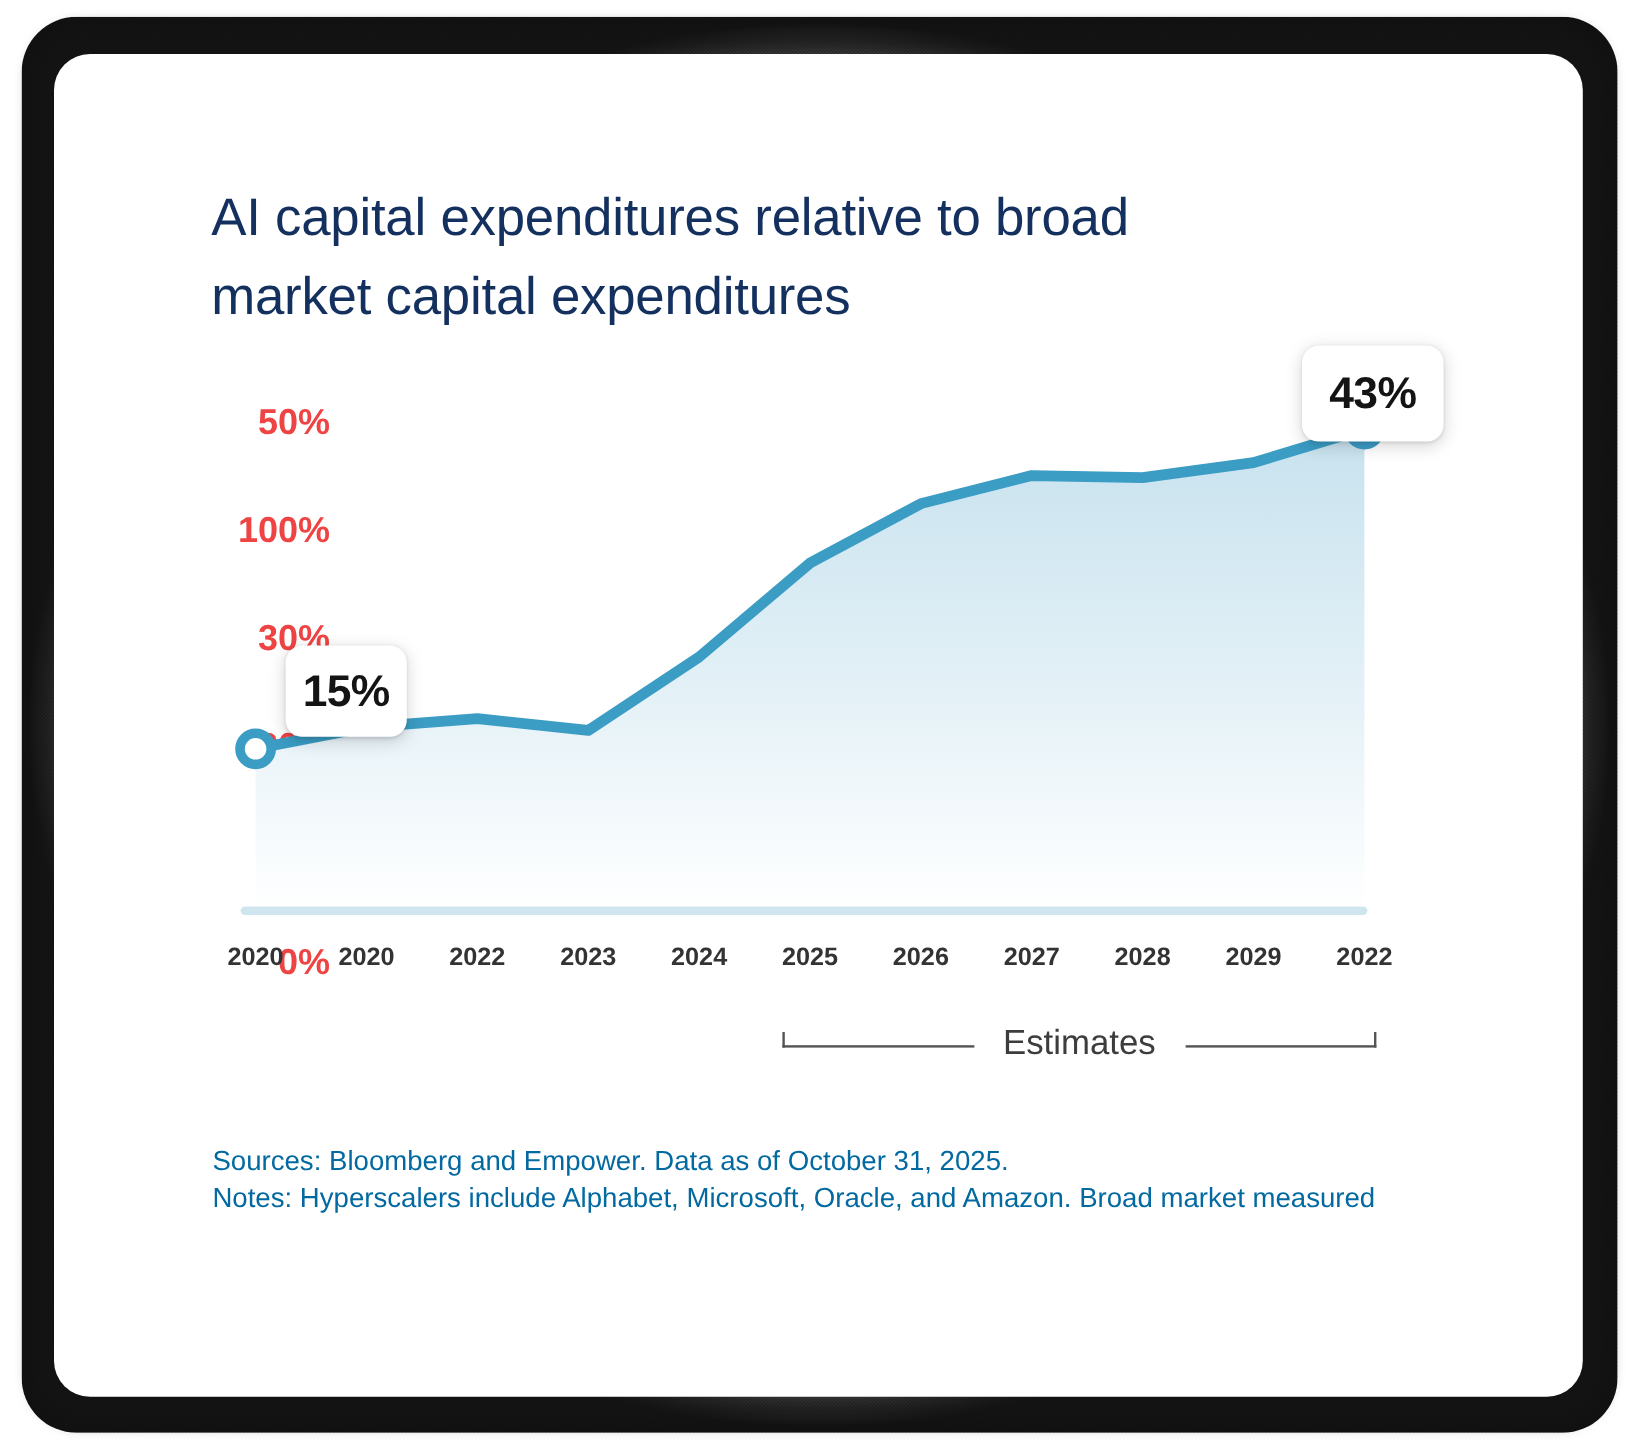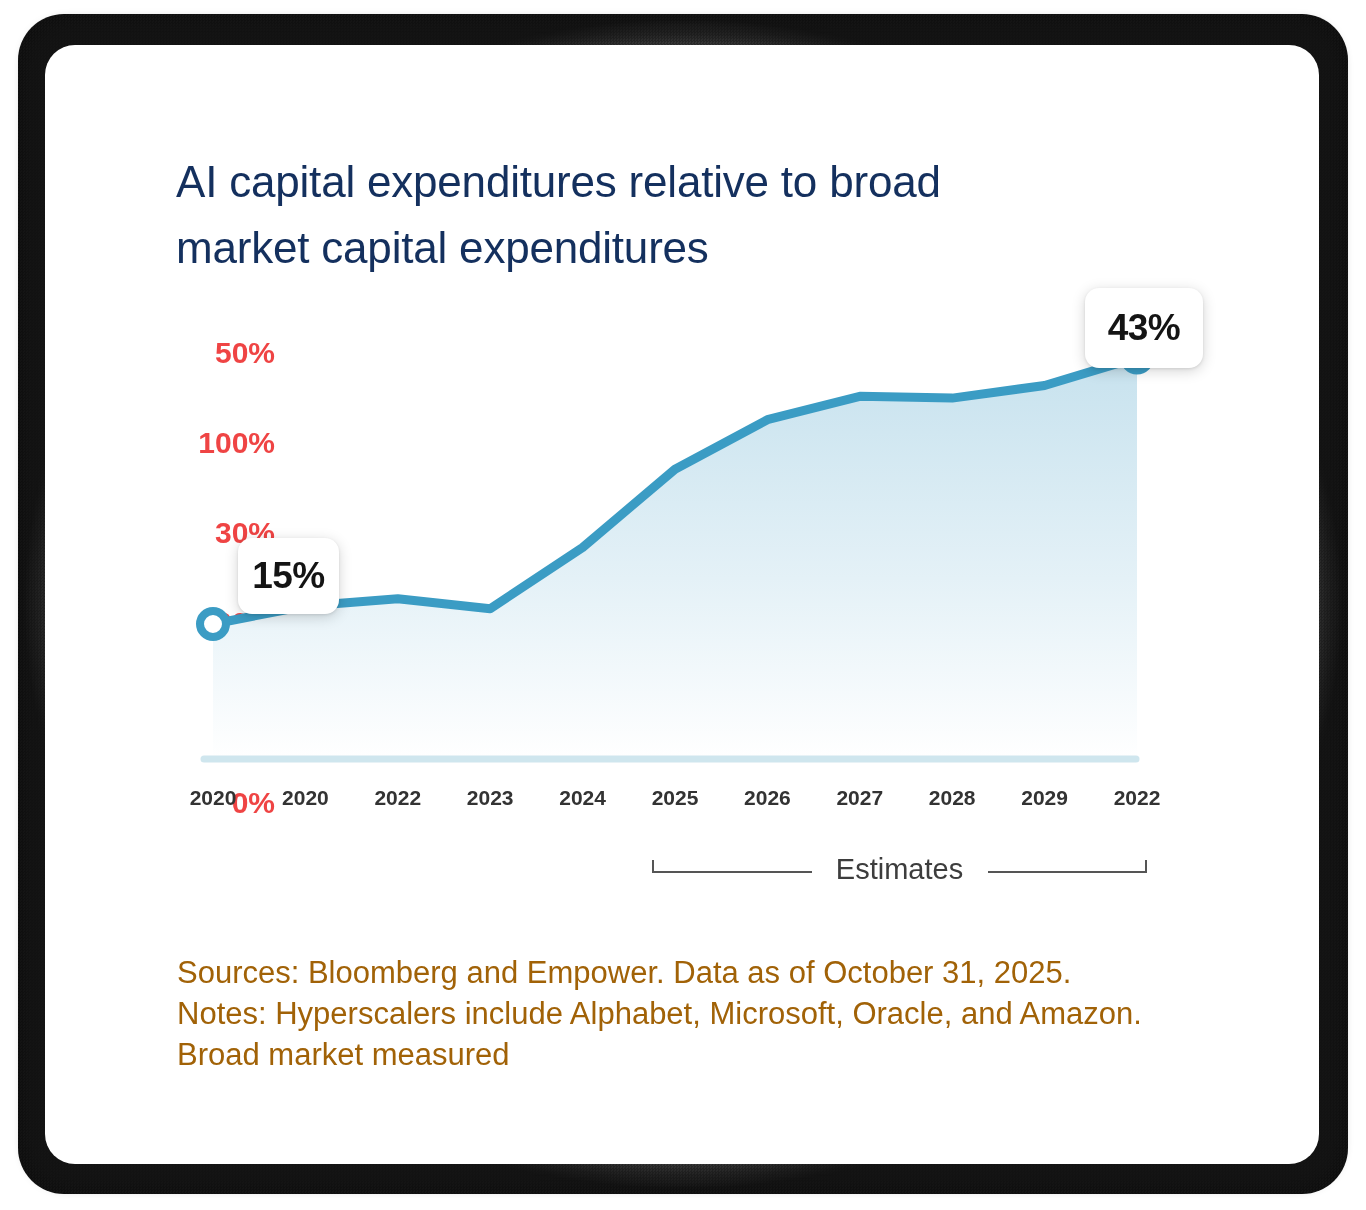--- a/index.html
+++ b/index.html
@@ -141,23 +141,23 @@
     letter-spacing: -0.5px;
   }
   #callout-start { left: 238px; top: 538px; width: 101px; height: 76px; }
   #callout-end   { left: 1085px; top: 288px; width: 118px; height: 80px; }
 
   
   .notes {
     position: absolute;
     left: 177px; top: 952px;
     width: 1000px;
-    font-size: 31px;
+    font-size: 23px;
     line-height: 1.33;
-    color: #a16207;
+    color: #0369a1;
   }
   .notes div { white-space: pre-wrap; }
 </style>
 </head>
 <body>
 
 <div id="stage">
 
   <div class="shadow-noise"></div>
   <div class="shadow-noise2"></div>

